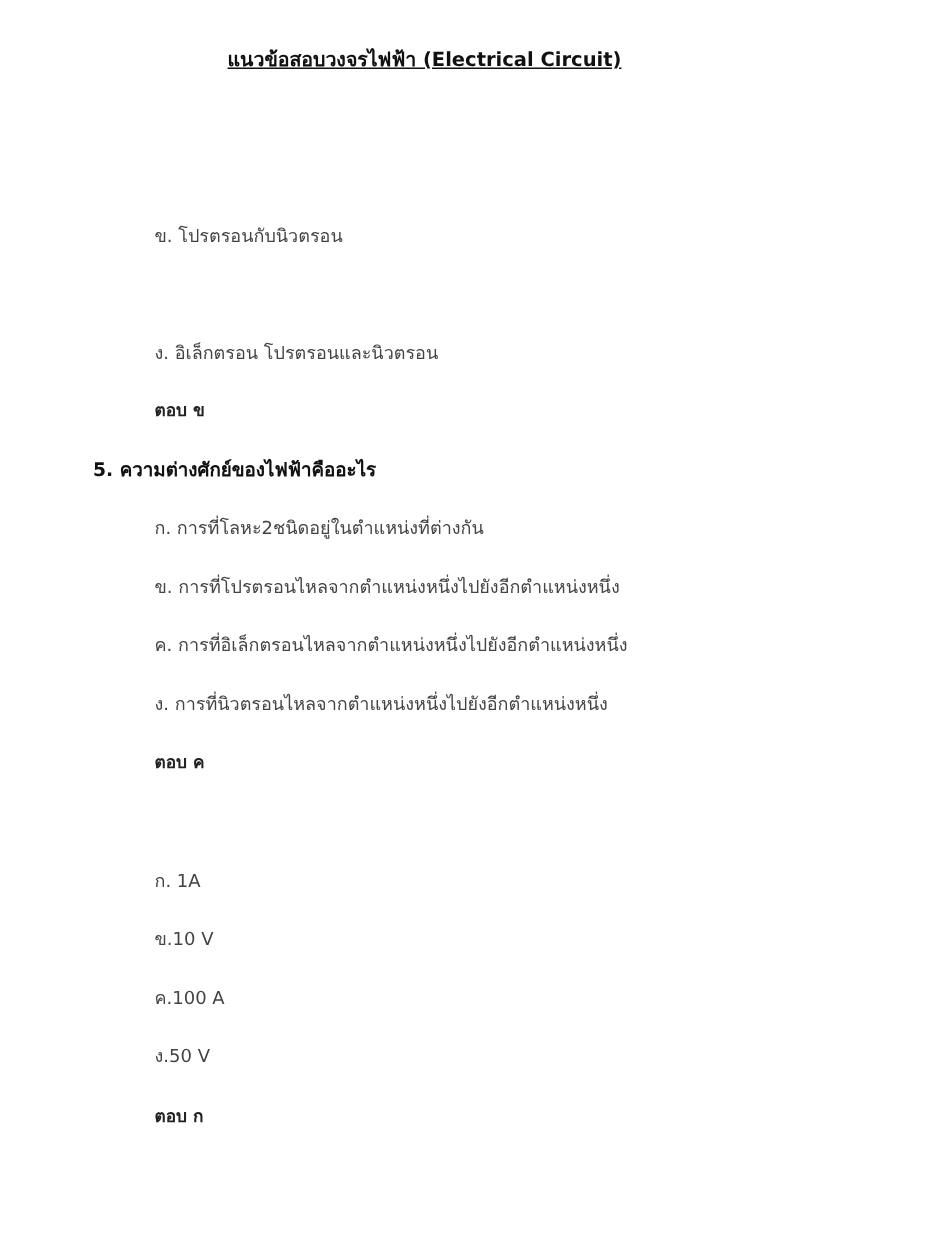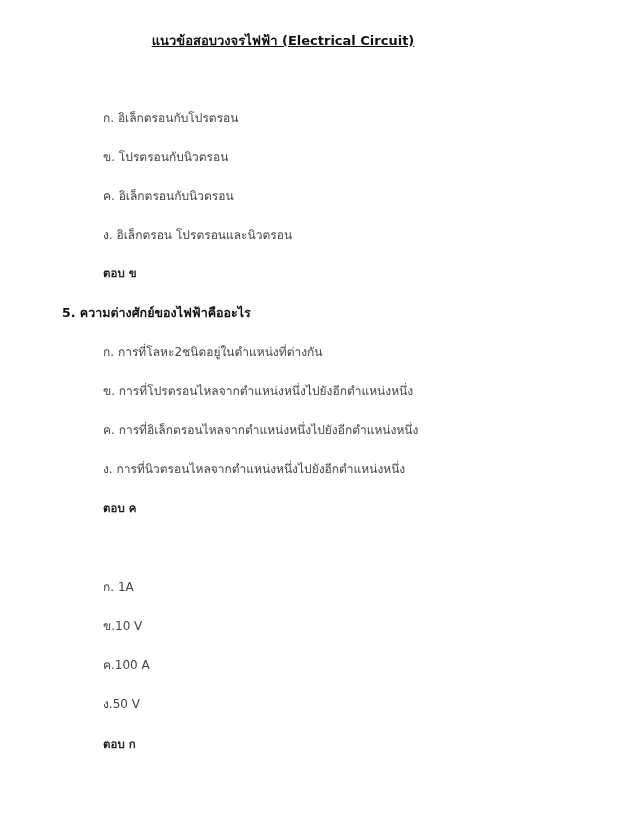--- a/index.html
+++ b/index.html
@@ -60,23 +60,21 @@
       line-height: 18px;
       white-space: nowrap;
     }
   </style>
 </head>
 <body>
 
 <div class="page">
   <div class="title">แนวข้อสอบวงจรไฟฟ้า (Electrical Circuit)</div>
 
-  <div class="choice" style="top:109px;">ก. อิเล็กตรอนกับโปรตรอน</div>
   <div class="choice" style="top:148px;">ข. โปรตรอนกับนิวตรอน</div>
-  <div class="choice" style="top:187px;">ค. อิเล็กตรอนกับนิวตรอน</div>
   <div class="choice" style="top:226px;">ง. อิเล็กตรอน โปรตรอนและนิวตรอน</div>
   <div class="answer" style="top:264px;">ตอบ ข</div>
 
   <div class="question" style="top:304px;">5. ความต่างศักย์ของไฟฟ้าคืออะไร</div>
   <div class="choice" style="top:343px;">ก. การที่โลหะ2ชนิดอยู่ในตำแหน่งที่ต่างกัน</div>
   <div class="choice" style="top:382px;">ข. การที่โปรตรอนไหลจากตำแหน่งหนึ่งไปยังอีกตำแหน่งหนึ่ง</div>
   <div class="choice" style="top:421px;">ค. การที่อิเล็กตรอนไหลจากตำแหน่งหนึ่งไปยังอีกตำแหน่งหนึ่ง</div>
   <div class="choice" style="top:460px;">ง. การที่นิวตรอนไหลจากตำแหน่งหนึ่งไปยังอีกตำแหน่งหนึ่ง</div>
   <div class="answer" style="top:499px;">ตอบ ค</div>
 

